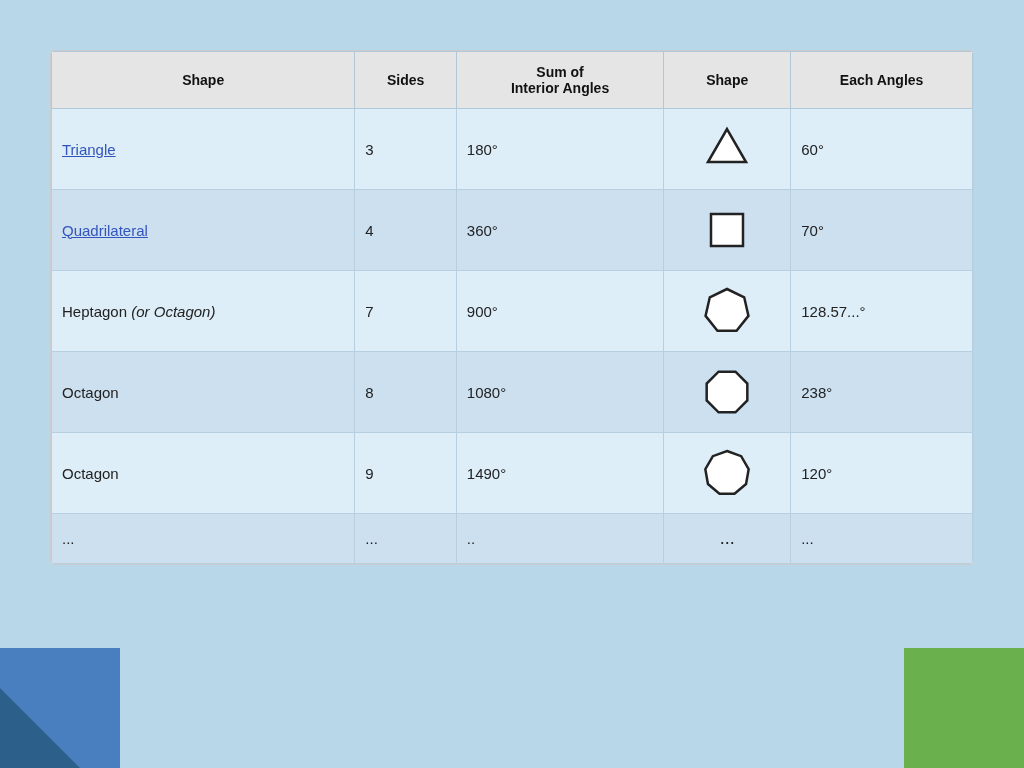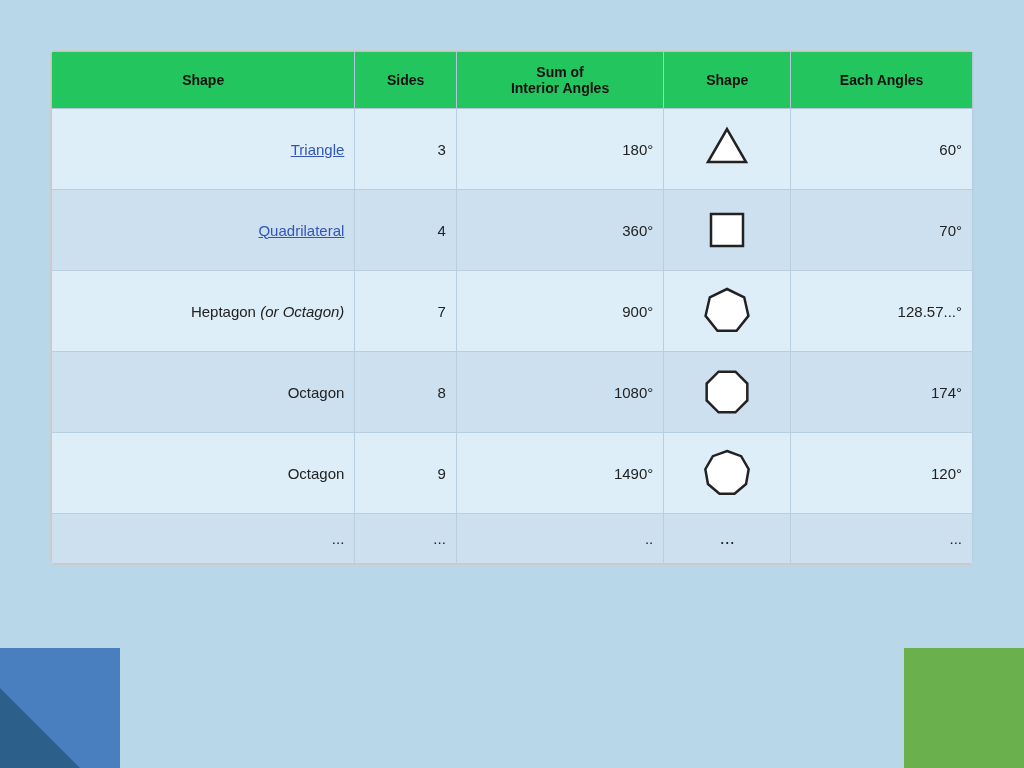--- a/index.html
+++ b/index.html
@@ -67,21 +67,21 @@
       border: 1px solid #ccc;
     }
 
     table {
       width: 100%;
       border-collapse: collapse;
       font-size: 15px;
     }
 
     thead tr {
-      background-color: #22c55e;
+      background-color: #e5e5e5;
       border-radius: 27px;
     }
 
     thead th {
       padding: 12px 10px;
       text-align: center;
       font-weight: bold;
       color: #111;
       border: 1px solid #b0c8d8;
       font-size: 14px;
@@ -91,21 +91,21 @@
       background-color: #ddeef8;
       border-bottom: 1px solid #b8cfe0;
     }
 
     tbody tr:nth-child(even) {
       background-color: #cce0f0;
     }
 
     tbody td {
       padding: 14px 10px;
-      text-align: right;
+      text-align: left;
       border: 1px solid #b8cfe0;
       color: #222;
       vertical-align: middle;
     }
 
     tbody td.shape-name {
       color: #3355bb;
       text-decoration: underline;
       cursor: pointer;
     }
@@ -191,21 +191,21 @@
             <td class="shape-name-plain">Octagon</td>
             <td>8</td>
             <td>1080°</td>
             <td>
               <div class="shape-cell">
                 <svg class="shape-svg" viewBox="0 0 52 52">
                   <polygon points="34.419035512031975,5.674650284751692 46.32534971524831,17.580964487968025 46.32534971524831,34.419035512031975 34.419035512031975,46.32534971524831 17.580964487968025,46.32534971524831 5.674650284751692,34.419035512031975 5.674650284751689,17.580964487968025 17.58096448796801,5.674650284751696" fill="white" stroke="#222" stroke-width="2.5"></polygon>
                 </svg>
               </div>
             </td>
-            <td>174°</td>
+            <td>238°</td>
           </tr>
           <tr>
             <td class="shape-name-plain">Octagon</td>
             <td>9</td>
             <td>1490°</td>
             <td>
               <div class="shape-cell">
                 <svg class="shape-svg" viewBox="0 0 52 52">
                   <polygon points="26,4 40.141327413103866,9.147022251382484 47.66577056626858,22.17974009132753 45.05255888325765,37 33.52444315316471,46.67323765728999 18.47555684683529,46.67323765728999 6.947441116742354,37.00000000000001 4.334229433731423,22.179740091327538 11.858672586896132,9.147022251382488" fill="white" stroke="#222" stroke-width="2.5"></polygon>
                 </svg>

